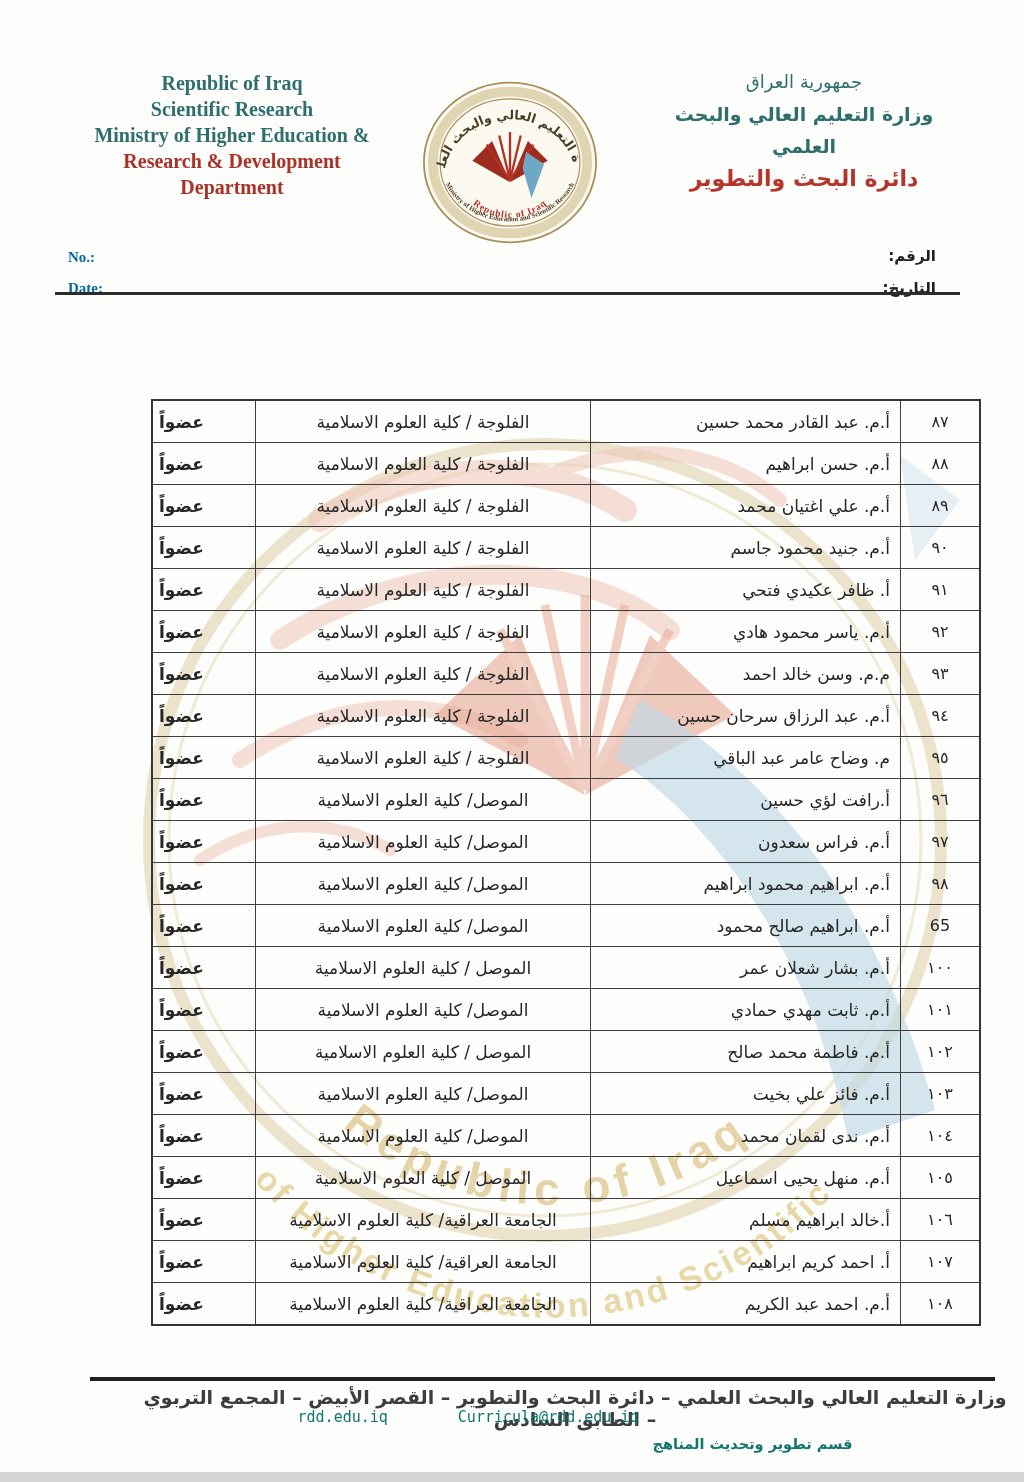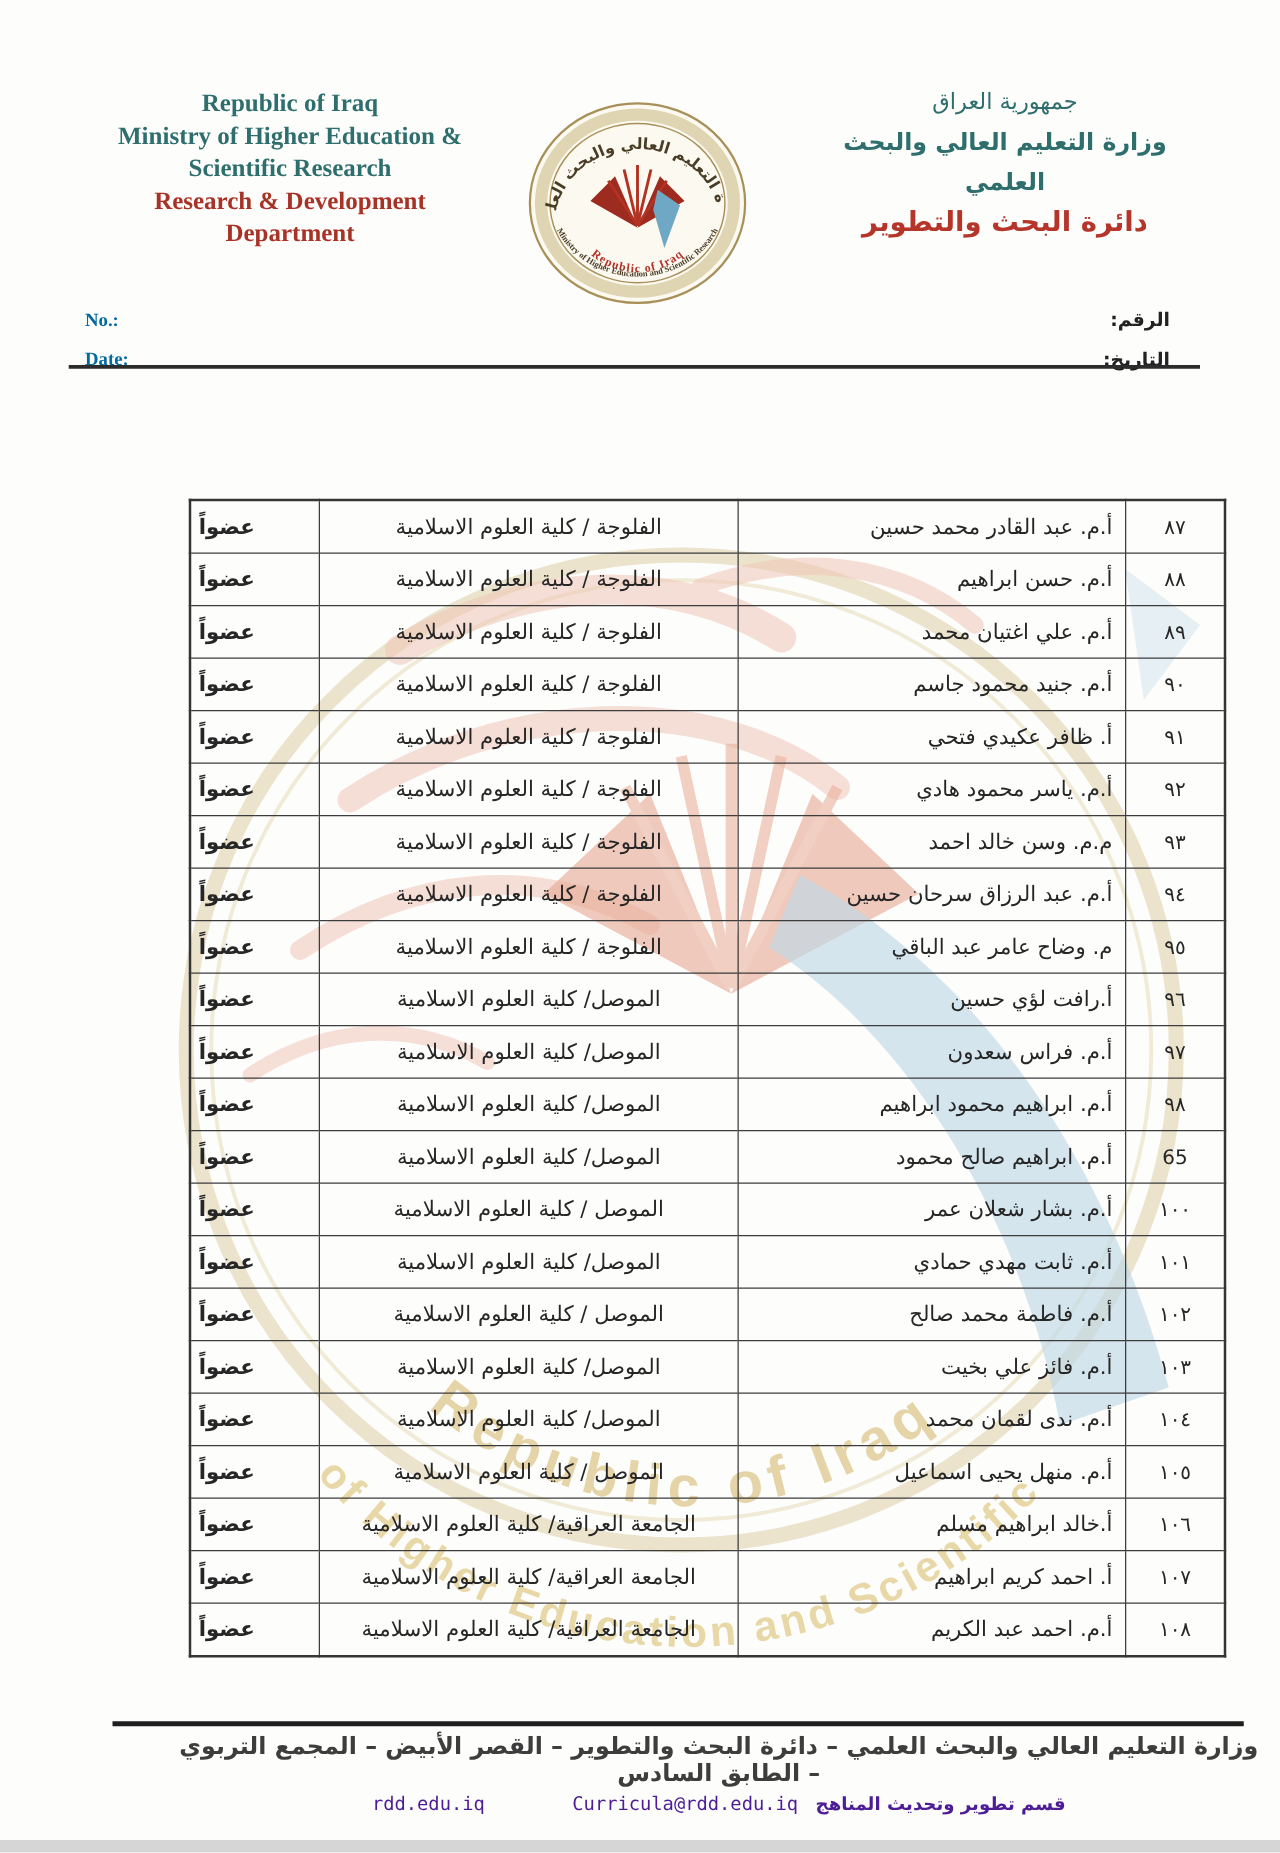--- a/index.html
+++ b/index.html
@@ -32,21 +32,21 @@
   #tbl{border:2.2px solid #353535;}
   #tbl td.c-no{width:66px;text-align:center;font-size:16px;}
   #tbl td.c-name{width:293px;text-align:right;padding-right:10px;}
   #tbl td.c-college{width:322px;text-align:center;margin-top:24px;}
   #tbl td.c-role{width:90px;text-align:left;font-weight:bold;margin-left:40px;}
   
   .rule-bot{position:absolute;left:90px;top:1377px;width:905px;height:4px;background:#1f1f1f;}
   .foot1{position:absolute;left:140px;top:1386px;width:870px;text-align:center;direction:rtl;
          font-size:19px;color:#3d3d3d;font-weight:bold;}
   .foot2{position:absolute;left:140px;top:1408px;width:870px;display:flex;justify-content:center;
-         align-items:flex-end;gap:14px;font-size:15px;color:#4c1d95;}
+         align-items:flex-start;gap:14px;font-size:15px;color:#0f766e;}
   .foot2 .mono{font-family:"DejaVu Sans Mono","Liberation Mono",monospace;font-size:15px;}
   .foot2 .gap{display:inline-block;width:42px;}
   .foot2 .ar{direction:rtl;font-size:14.5px;font-weight:bold;margin-top:28px;}
   .edge-bottom{position:absolute;left:0;bottom:0;width:100%;height:10px;background:#d6d6d6;}
 </style>
 </head>
 <body>
 
 <div id="page">
 
@@ -84,22 +84,22 @@
     <text font-family="Liberation Sans,sans-serif" font-weight="bold" font-size="46" fill="#dfca92" opacity="0.8" letter-spacing="6">
       <textPath href="#wmArc1" startOffset="50%" text-anchor="middle">Republic of Iraq</textPath>
     </text>
     <text font-family="Liberation Sans,sans-serif" font-weight="bold" font-size="34" fill="#e3d093" opacity="0.8" letter-spacing="3">
       <textPath href="#wmArc2" startOffset="50%" text-anchor="middle">of Higher Education and Scientific</textPath>
     </text>
   </svg>
 
   <div class="hdr-en">
     <div class="teal">Republic of Iraq</div>
+    <div class="teal">Scientific Research</div>
     <div class="teal">Ministry of Higher Education &amp;</div>
-    <div class="teal">Scientific Research</div>
     <div class="red">Research &amp; Development</div>
     <div class="red">Department</div>
   </div>
 
   <svg id="logo" width="180" height="165" viewBox="0 0 200 184">
     <defs>
       <path id="logoTopArc" d="M 28,96 A 74,68 0 0 1 172,96"></path>
       <path id="logoRedArc" d="M 42,112 A 60,56 0 0 0 158,112"></path>
       <path id="logoBotArc" d="M 22,100 A 80,74 0 0 0 178,100"></path>
     </defs>

